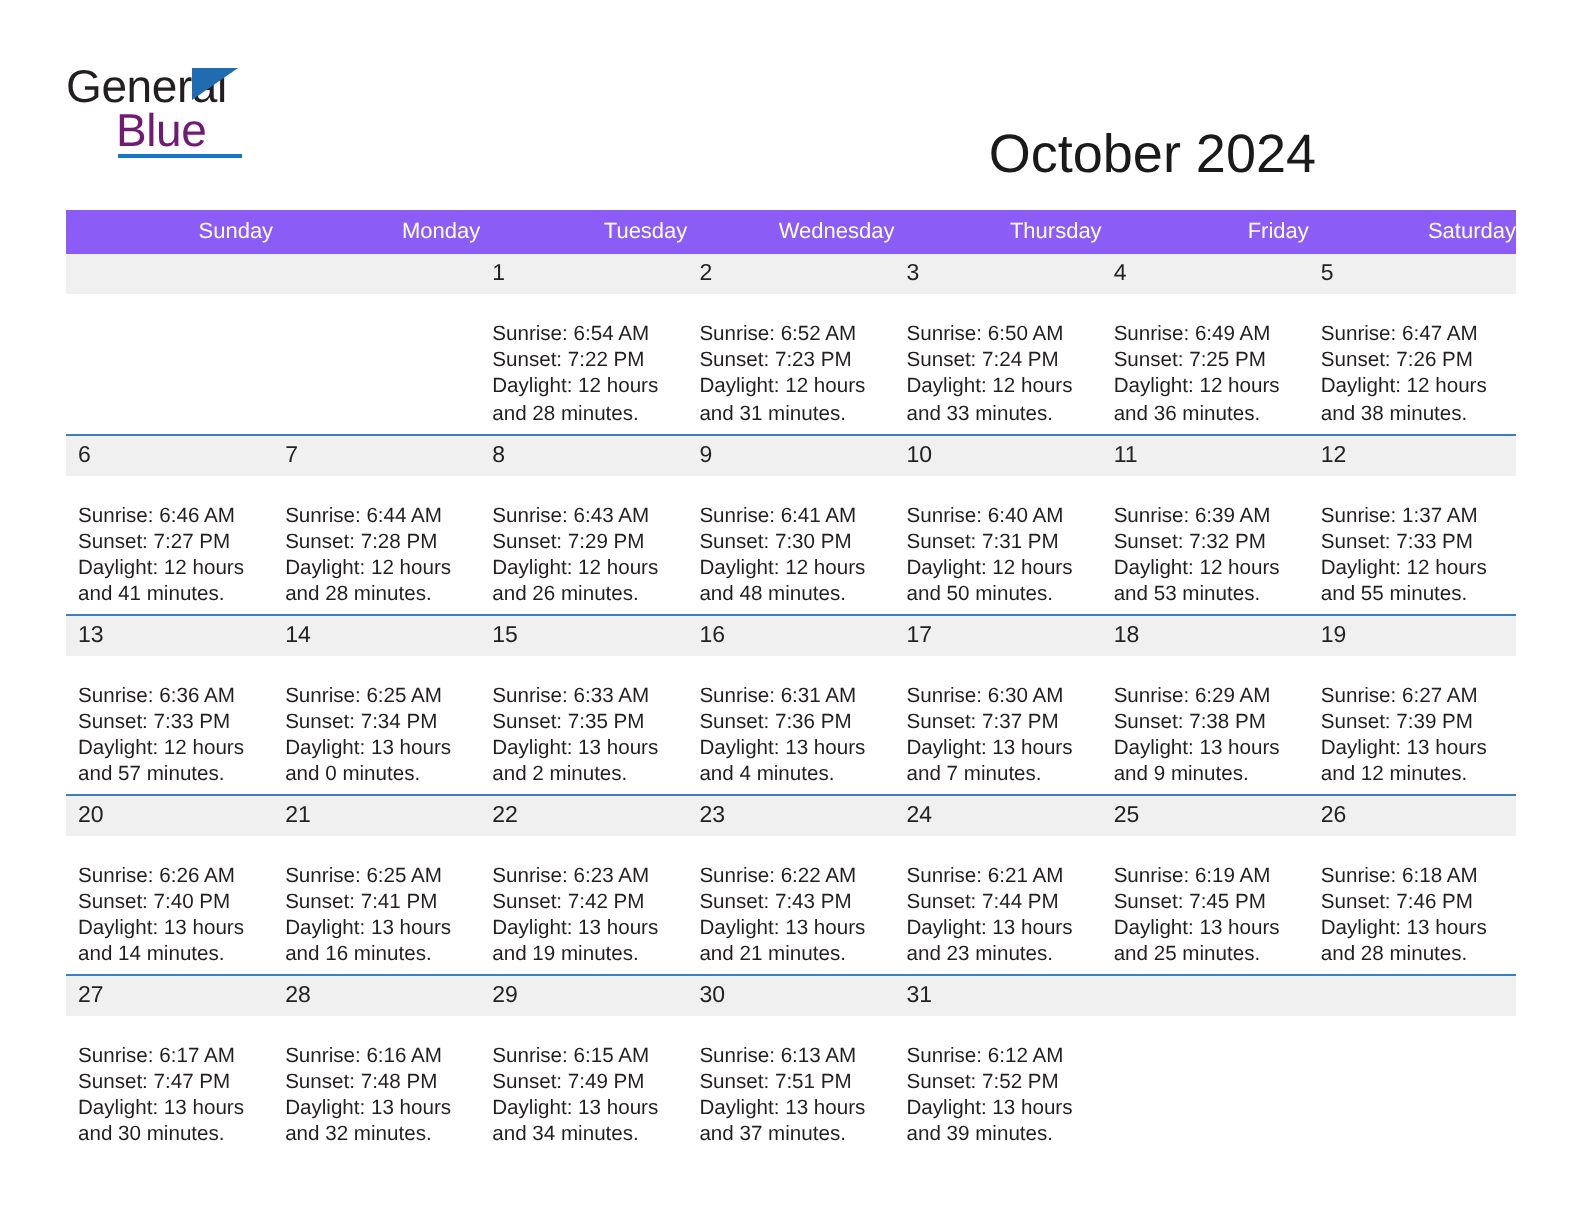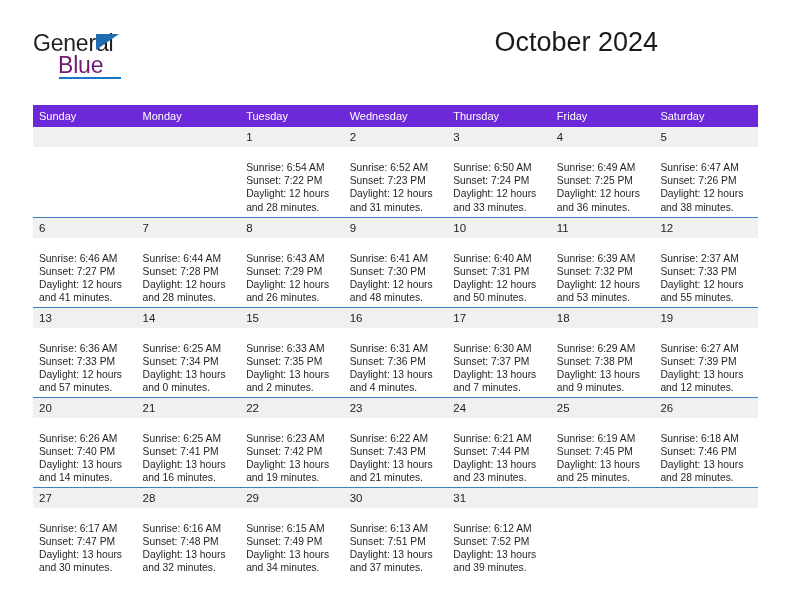--- a/index.html
+++ b/index.html
@@ -79,20 +79,21 @@
     right: 0;
     top: 0;
     text-align: right;
   }
   .month-title {
     font-size: 27px;
     line-height: 32px;
     color: #1a1a1a;
     font-weight: normal;
     white-space: nowrap;
+    margin-top: 35px;
   }
   .location {
     margin-top: 5px;
     font-size: 14.5px;
     line-height: 18px;
     color: #1a1a1a;
     white-space: nowrap;
   }
 
   
@@ -101,25 +102,25 @@
     left: 33px;
     top: 105px;
     width: 725px;
   }
   .cal-table {
     width: 725px;
     border-collapse: collapse;
     table-layout: fixed;
   }
   .cal-table th {
-    background: #6d28d9;
+    background: #8b5cf6;
     color: #ffffff;
     font-size: 11px;
     font-weight: normal;
-    text-align: left;
+    text-align: right;
     padding: 5px 0 5px 6px;
     height: 19px;
     box-sizing: border-box;
     width: 103.57px;
   }
   .cal-table td {
     vertical-align: top;
     padding: 0;
     border-top: 1.3px solid #3e7fc1;
     height: 90px;
@@ -293,21 +294,21 @@
               <div class="cell-body">
                 <div class="cell-line">Sunrise: 6:39 AM</div>
                 <div class="cell-line">Sunset: 7:32 PM</div>
                 <div class="cell-line">Daylight: 12 hours</div>
                 <div class="cell-line">and 53 minutes.</div>
               </div>
             </td>
             <td>
               <span class="daynum">12</span>
               <div class="cell-body">
-                <div class="cell-line">Sunrise: 2:37 AM</div>
+                <div class="cell-line">Sunrise: 1:37 AM</div>
                 <div class="cell-line">Sunset: 7:33 PM</div>
                 <div class="cell-line">Daylight: 12 hours</div>
                 <div class="cell-line">and 55 minutes.</div>
               </div>
             </td>
           </tr>
           <tr class="week-row">
             <td>
               <span class="daynum">13</span>
               <div class="cell-body">

